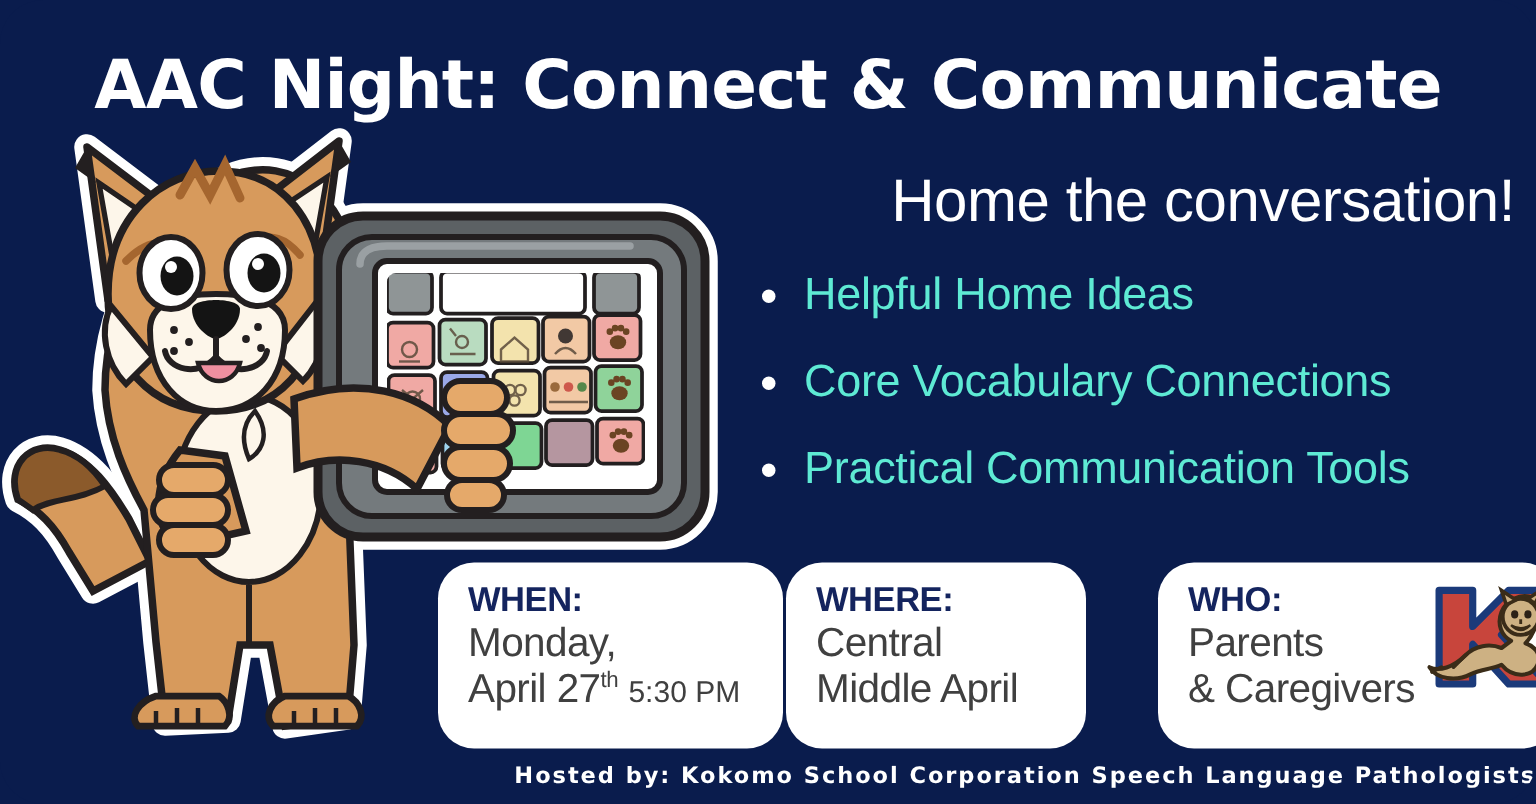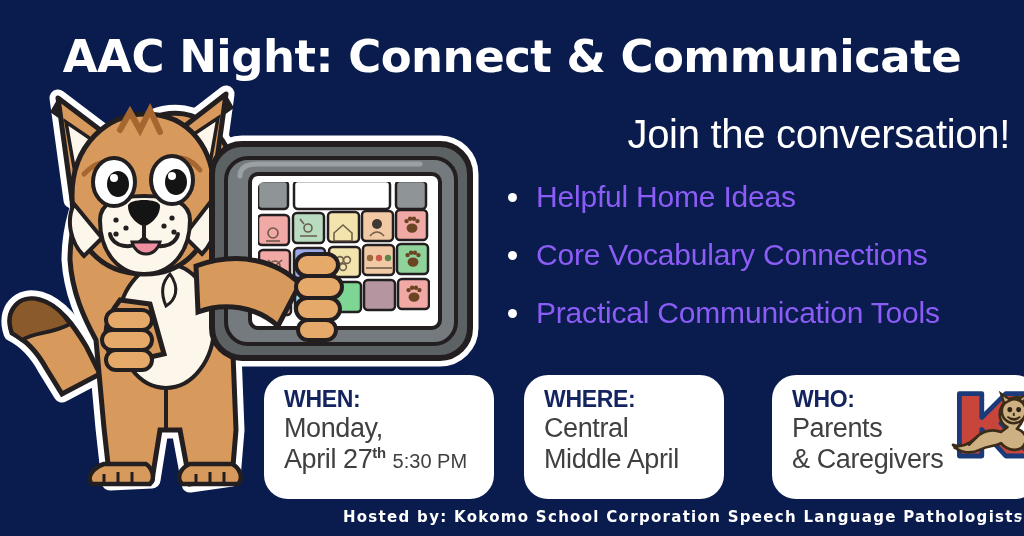--- a/index.html
+++ b/index.html
@@ -34,59 +34,59 @@
     font-size:40px;font-weight:400;
     letter-spacing:-0.3px;
     white-space:nowrap;
   }
   .bullets{
     position:absolute;left:500px;top:180px;width:520px;
     list-style:none;margin:0;padding:0;
   }
   .bullets li{
     position:relative;
-    color:#8b5cf6;
+    color:#5eead4;
     font-size:30px;font-weight:400;
     letter-spacing:-0.2px;
     padding-left:36px;
     margin-bottom:24px;
     white-space:nowrap;
   }
   .bullets li .dot{
     position:absolute;left:8px;top:50%;
     width:9px;height:9px;margin-top:-4px;
     background:#ffffff;border-radius:50%;
   }
 
   
   .card{
     position:absolute;top:375px;height:124px;
     background:#ffffff;border-radius:24px;
     box-sizing:border-box;
     padding:12px 16px 10px 20px;
     overflow:hidden;
   }
-  #card-when{left:264px;width:230px;}
+  #card-when{left:292px;width:230px;}
   #card-where{left:524px;width:200px;}
   #card-who{left:772px;width:267px;}
   .card .lbl{
     color:#14245e;
     font-size:23px;font-weight:bold;
     letter-spacing:-0.3px;
     line-height:1.08;
     margin-bottom:1px;
   }
   .card .val{
     color:#404040;
     font-size:27px;font-weight:400;
     letter-spacing:-0.4px;
     line-height:1.14;
     white-space:nowrap;
   }
-  .card .val sup{font-size:0.55em;vertical-align:super;font-weight:bold;}
+  .card .val sup{font-size:0.55em;vertical-align:super;}
   .card .time{font-size:20px;margin-left:7px;letter-spacing:0;}
 
   
   .klogo{
     position:absolute;right:6px;top:10px;
     width:88px;height:78px;
   }
 
   
   .footer{
@@ -294,21 +294,21 @@
           <rect x="106" y="232" width="46" height="20" rx="10"></rect>
           <rect x="102" y="252" width="50" height="20" rx="10"></rect>
           <rect x="106" y="272" width="46" height="20" rx="10"></rect>
         </g>
 
         <path d="M170 196 C180 210 176 222 166 228 C160 214 162 204 170 196 Z" fill="#fdf6ea" stroke="#231f20" stroke-width="3"></path>
       </g>
     </svg>
   </div>
 
-  <div class="subhead">Join the conversation!</div>
+  <div class="subhead">Home the conversation!</div>
 
   <ul class="bullets">
     <li>
       <span class="dot"></span>
       <span>Helpful Home Ideas</span>
     </li>
     <li>
       <span class="dot"></span>
       <span>Core Vocabulary Connections</span>
     </li>

